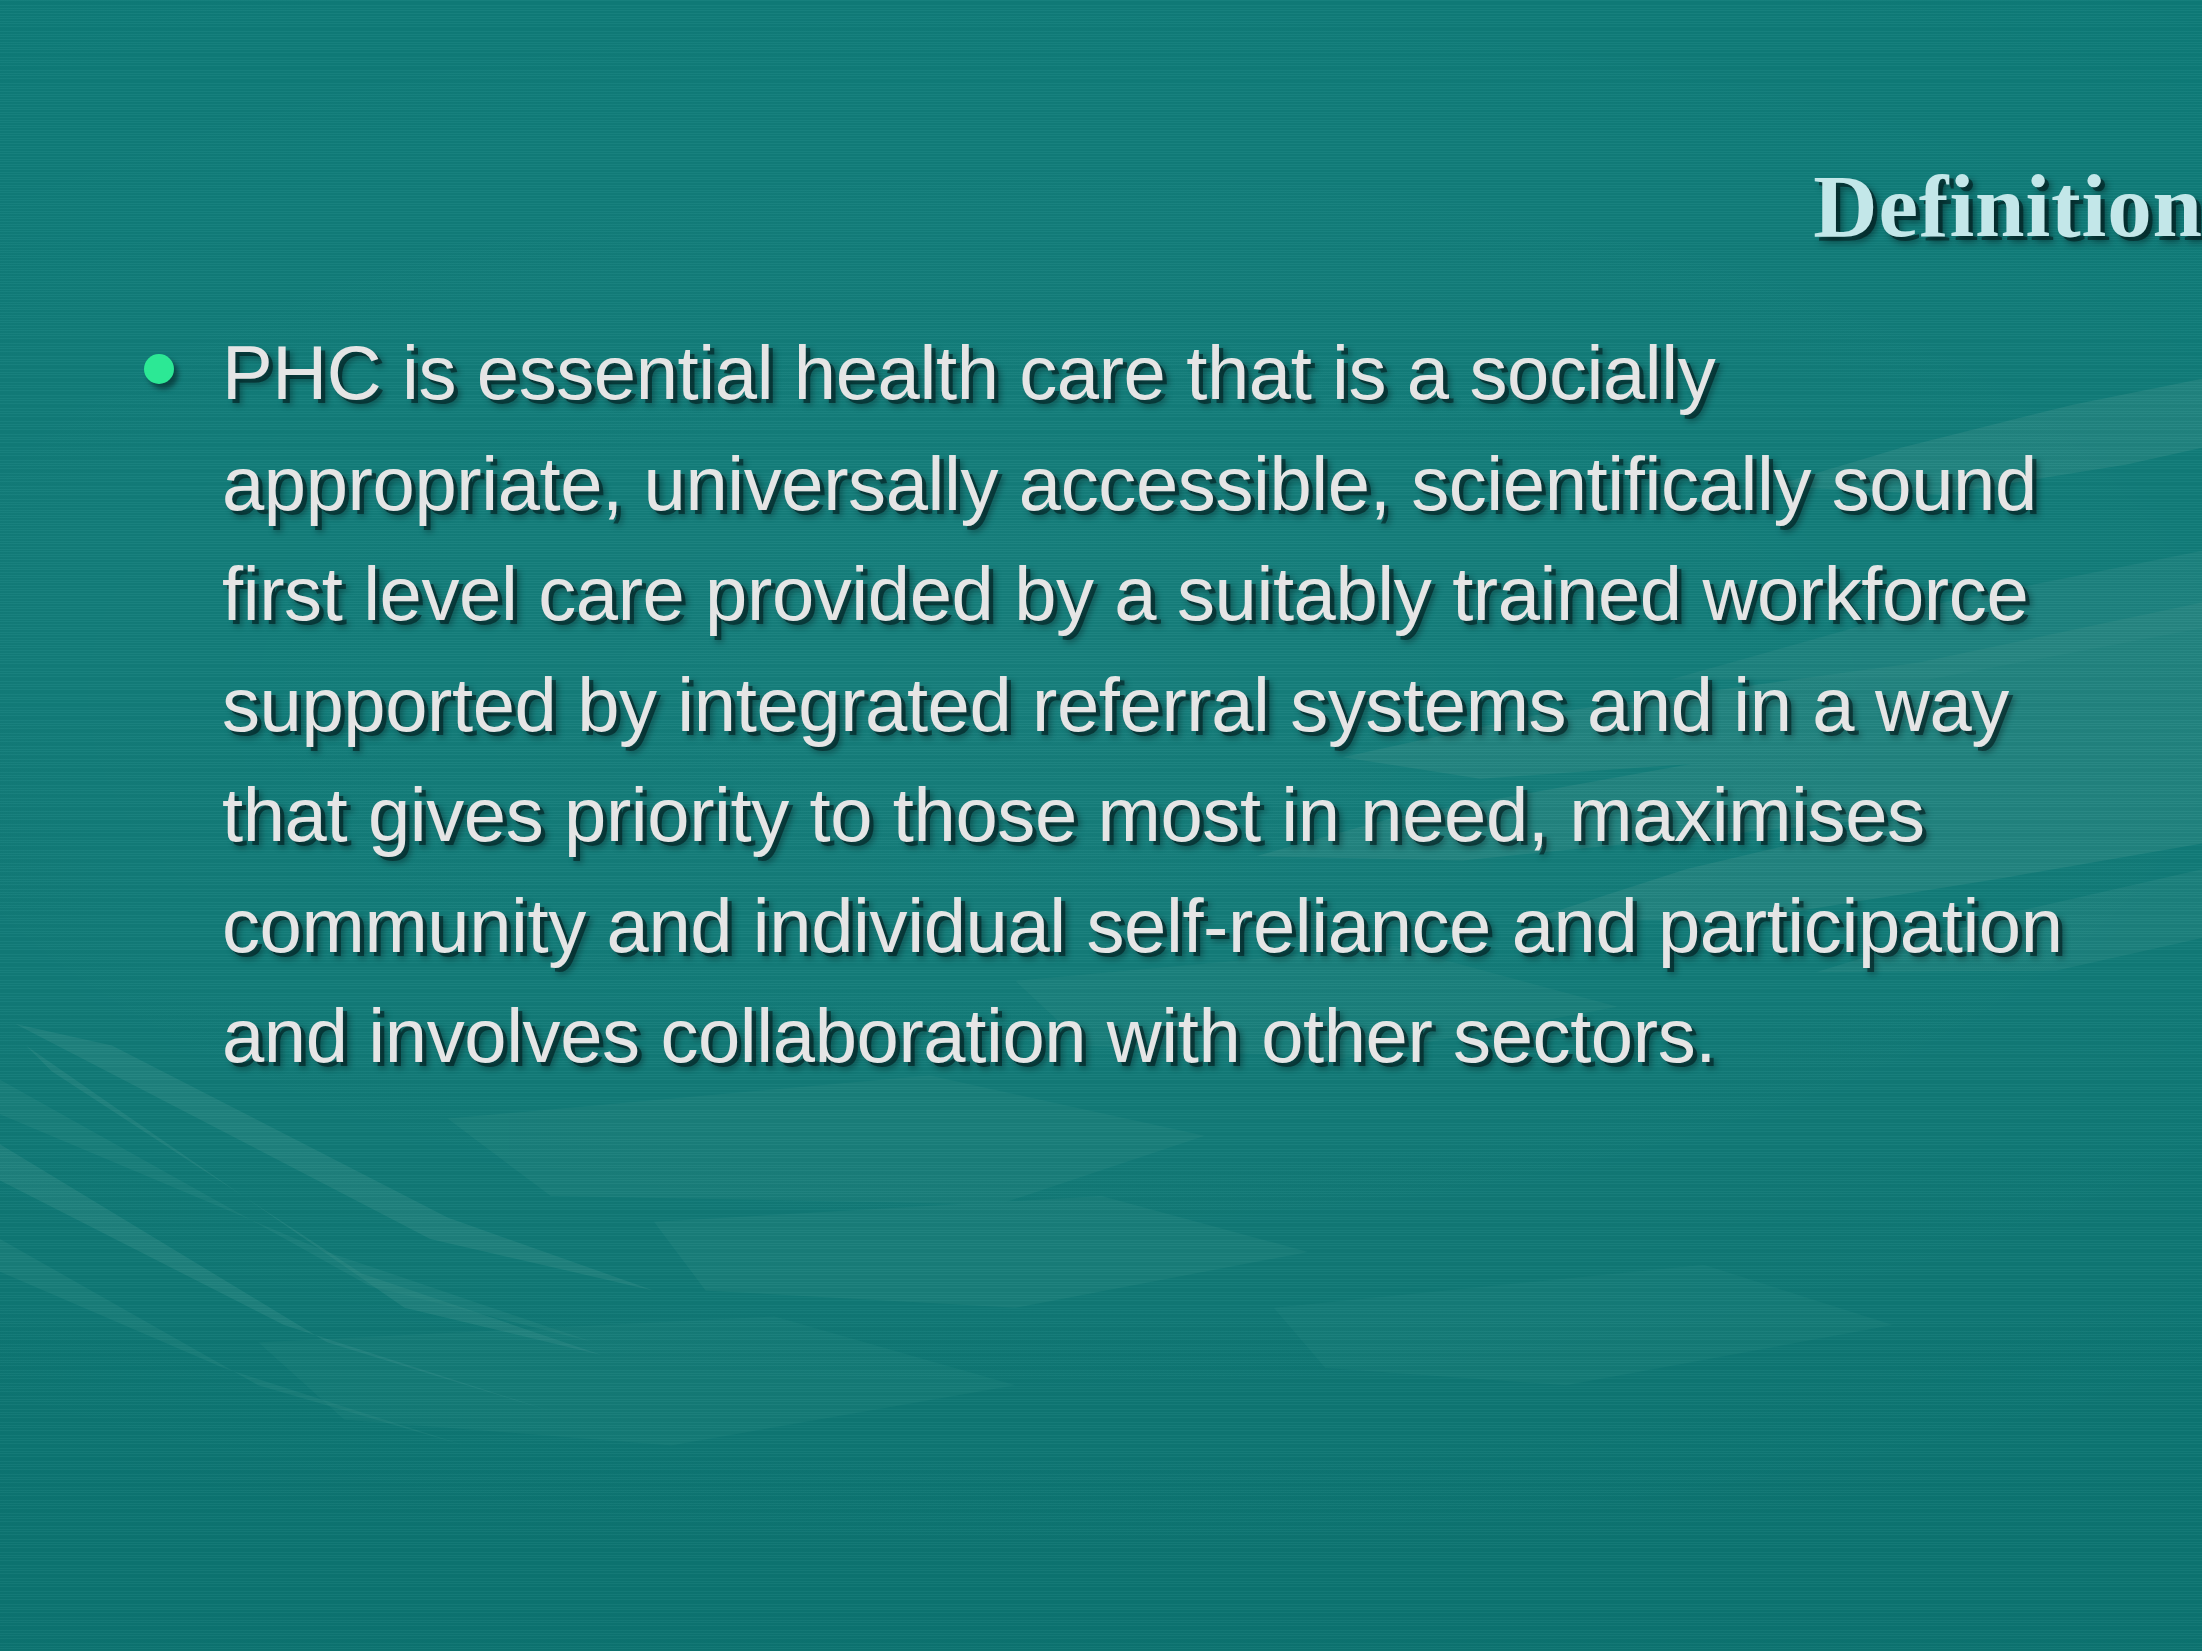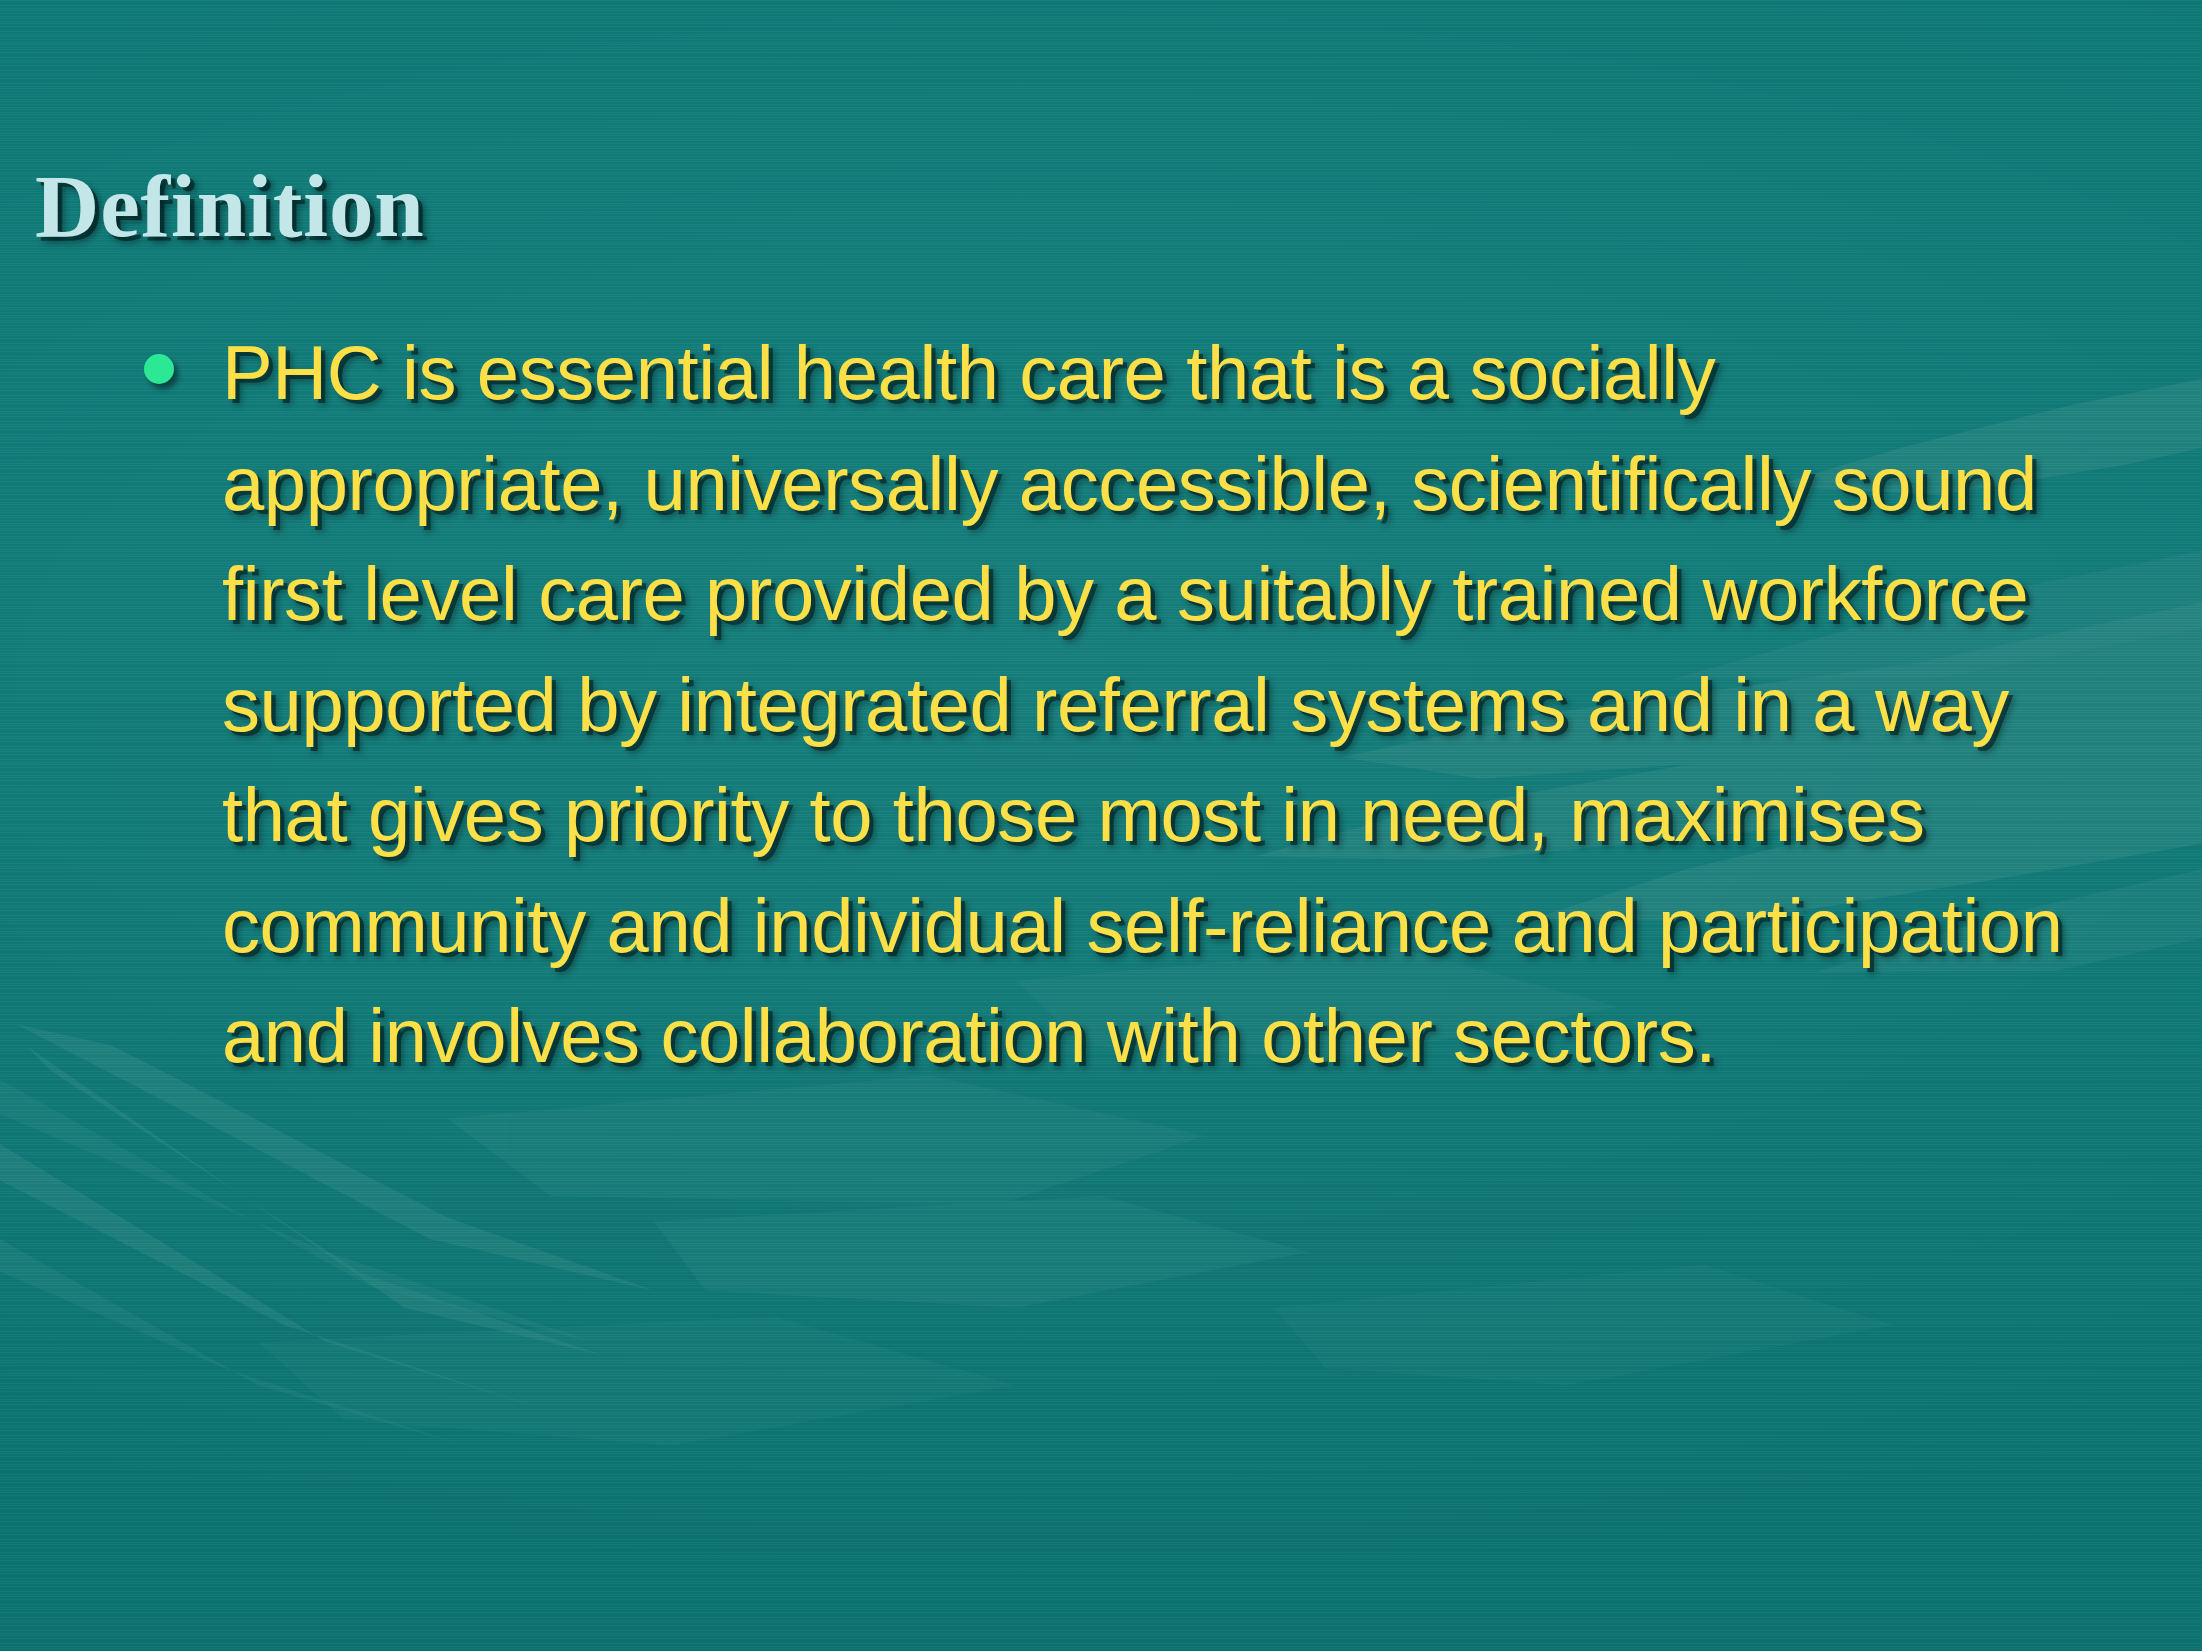--- a/index.html
+++ b/index.html
@@ -53,21 +53,21 @@
   }
   .bg-shapes svg { display: block; width: 2203px; height: 1652px; }
 
   
 
   .title-wrap {
     position: absolute;
     left: 0;
     right: 0;
     top: 102px;
-    text-align: left;
+    text-align: right;
     margin-left: 35px;
   }
 
   .slide-title {
     display: inline-block;
     font-family: "Liberation Serif", "DejaVu Serif", serif;
     font-weight: bold;
     font-size: 89px;
     line-height: 1.0;
     letter-spacing: 0.9px;
@@ -109,21 +109,21 @@
     background: #2ce895;
     box-shadow: 4.3px 5.2px 5.2px rgba(0,18,20,0.50);
   }
 
   .bullet-text {
     display: block;
     font-family: "Liberation Sans", sans-serif;
     font-weight: normal;
     font-size: 76px;
     line-height: 1.455;
-    color: #fde047;
+    color: #e5e5e5;
     letter-spacing: -0.4px;
     text-shadow:
       4.3px 4.3px 0 rgba(0,18,20,0.52),
       6px 6px 6.9px rgba(0,10,12,0.38);
   }
 </style>
 </head>
 <body>
 
 <div class="slide">

